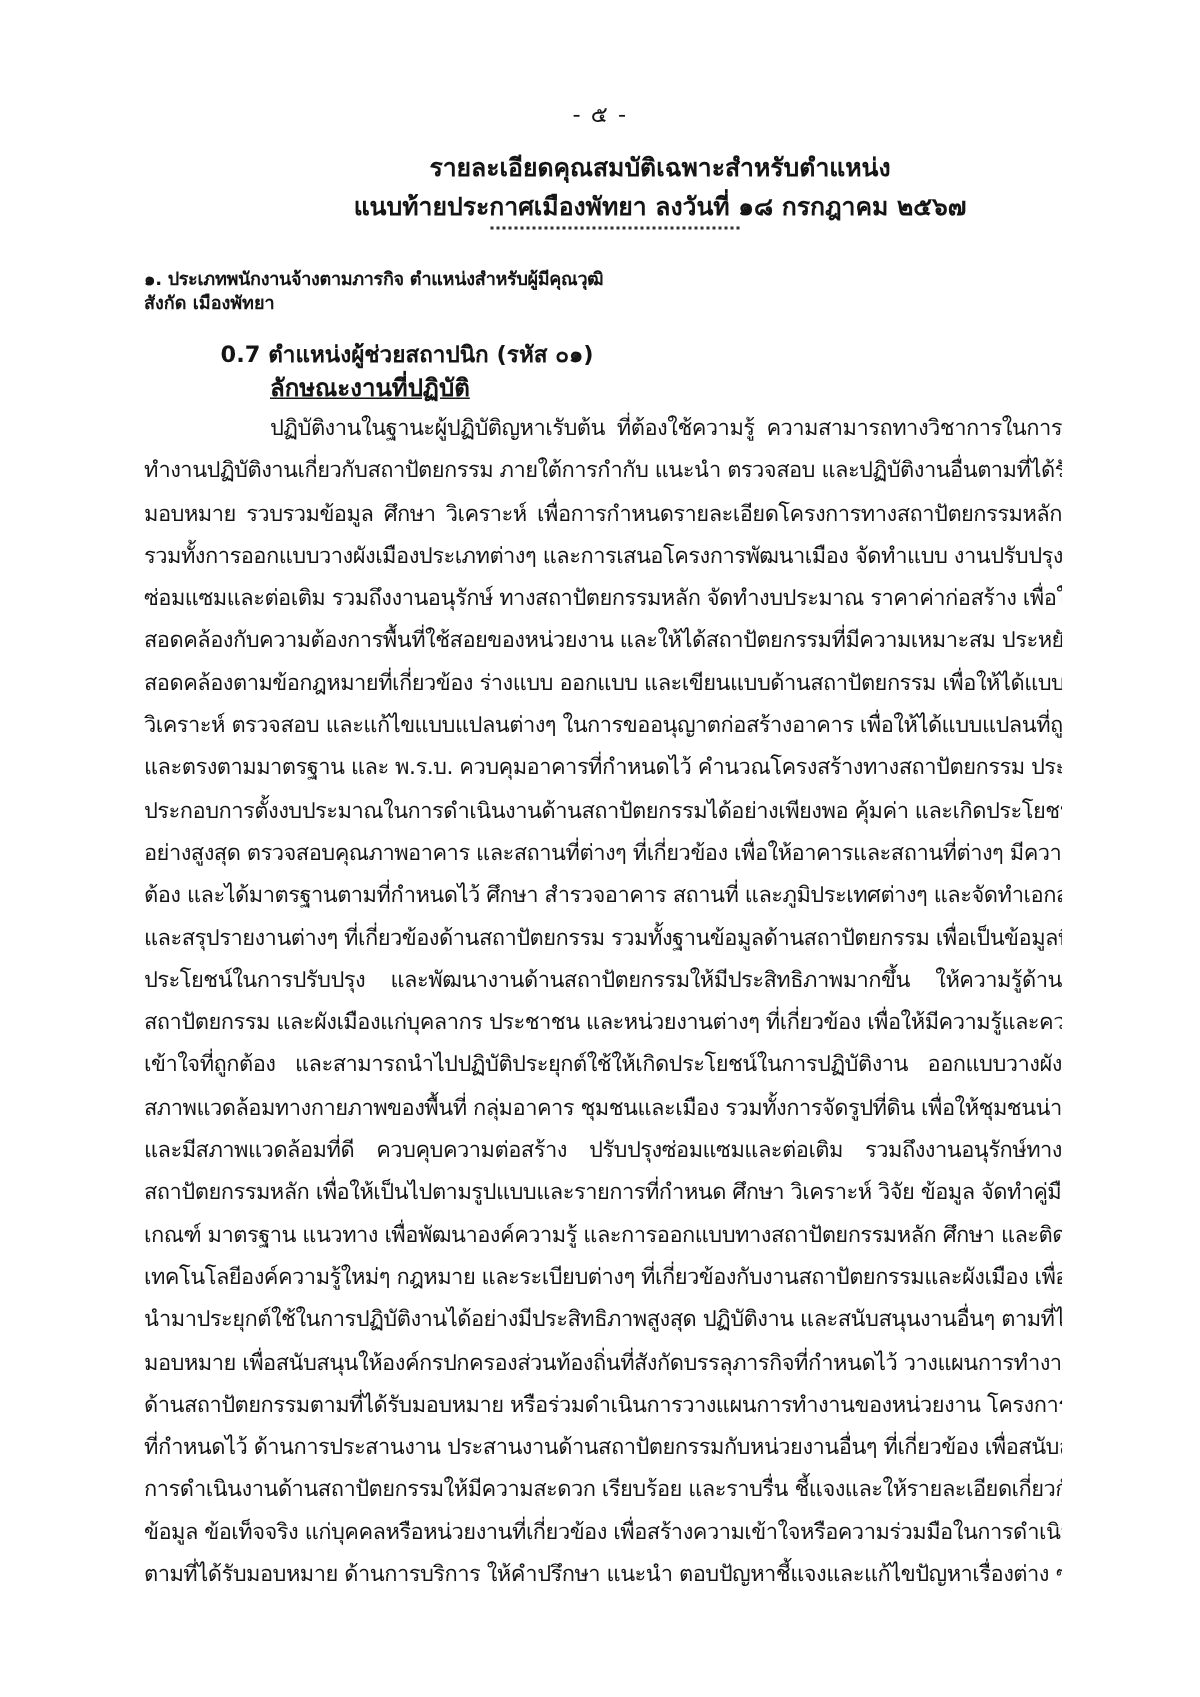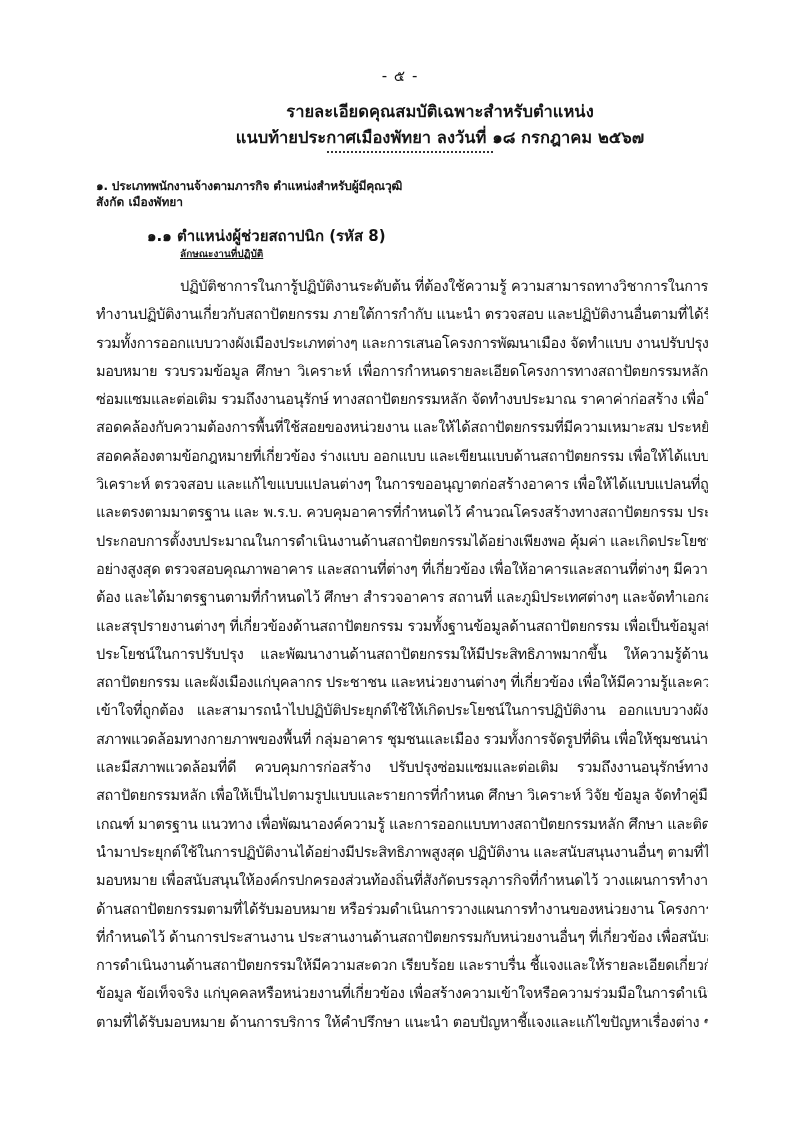--- a/index.html
+++ b/index.html
@@ -26,21 +26,21 @@
     .heading {
       position: absolute; left: 96px; font-size: 12px; font-weight: bold;
       white-space: nowrap;
     }
     .heading-1 { top: 176px; letter-spacing: -0.2px; }
     .heading-2 { top: 192px; }
     .sub-position {
       position: absolute; left: 147px; top: 224px; font-size: 15px; font-weight: bold; white-space: nowrap;
     }
     .sub-heading {
-      position: absolute; left: 180px; top: 246px; font-size: 10px; font-weight: bold;
+      position: absolute; left: 180px; top: 246px; font-size: 16px; font-weight: bold;
       text-decoration: underline; white-space: nowrap;
     }
     .body-lines { position: absolute; left: 96px; top: 272px; width: 612px; }
     .line {
       height: 28.3px; line-height: 28.3px; font-size: 14.6px; white-space: nowrap;
       text-align: justify; text-align-last: justify; overflow: hidden;
       letter-spacing: -0.35px;
     }
     .line.first { padding-left: 84px; }
   </style>
@@ -48,44 +48,45 @@
 <body>
 
 <div class="page">
   <div class="page-number">- ๕ -</div>
   <div class="title title-1">รายละเอียดคุณสมบัติเฉพาะสำหรับตำแหน่ง</div>
   <div class="title title-2">แนบท้ายประกาศเมืองพัทยา ลงวันที่ ๑๘ กรกฎาคม ๒๕๖๗</div>
   <div class="separator"></div>
 
   <div class="heading heading-1">๑. ประเภทพนักงานจ้างตามภารกิจ  ตำแหน่งสำหรับผู้มีคุณวุฒิ</div>
   <div class="heading heading-2">สังกัด เมืองพัทยา</div>
-  <div class="sub-position">๑.๑ ตำแหน่งผู้ช่วยสถาปนิก (รหัส 8)</div>
+  <div class="sub-position">0.7 ตำแหน่งผู้ช่วยสถาปนิก (รหัส ๐๑)</div>
   <div class="sub-heading">ลักษณะงานที่ปฏิบัติ</div>
 
   <div class="body-lines" id="body-lines">
-      <div class="line first">ปฏิบัติชาการในการู้ปฏิบัติงานระดับต้น ที่ต้องใช้ความรู้ ความสามารถทางวิชาการในการ</div>
+      <div class="line first">ปฏิบัติงานในฐานะผู้ปฏิบัติญหาเรับต้น ที่ต้องใช้ความรู้ ความสามารถทางวิชาการในการ</div>
       <div class="line">ทำงานปฏิบัติงานเกี่ยวกับสถาปัตยกรรม ภายใต้การกำกับ แนะนำ ตรวจสอบ และปฏิบัติงานอื่นตามที่ได้รับ</div>
+      <div class="line">มอบหมาย รวบรวมข้อมูล ศึกษา วิเคราะห์ เพื่อการกำหนดรายละเอียดโครงการทางสถาปัตยกรรมหลัก</div>
       <div class="line">รวมทั้งการออกแบบวางผังเมืองประเภทต่างๆ และการเสนอโครงการพัฒนาเมือง จัดทำแบบ งานปรับปรุง</div>
-      <div class="line">มอบหมาย รวบรวมข้อมูล ศึกษา วิเคราะห์ เพื่อการกำหนดรายละเอียดโครงการทางสถาปัตยกรรมหลัก</div>
       <div class="line">ซ่อมแซมและต่อเติม รวมถึงงานอนุรักษ์ ทางสถาปัตยกรรมหลัก จัดทำงบประมาณ ราคาค่าก่อสร้าง เพื่อให้</div>
       <div class="line">สอดคล้องกับความต้องการพื้นที่ใช้สอยของหน่วยงาน และให้ได้สถาปัตยกรรมที่มีความเหมาะสม ประหยัด</div>
       <div class="line">สอดคล้องตามข้อกฎหมายที่เกี่ยวข้อง ร่างแบบ ออกแบบ และเขียนแบบด้านสถาปัตยกรรม เพื่อให้ได้แบบ</div>
       <div class="line">วิเคราะห์ ตรวจสอบ และแก้ไขแบบแปลนต่างๆ ในการขออนุญาตก่อสร้างอาคาร เพื่อให้ได้แบบแปลนที่ถูกต้อง</div>
       <div class="line">และตรงตามมาตรฐาน และ พ.ร.บ. ควบคุมอาคารที่กำหนดไว้ คำนวณโครงสร้างทางสถาปัตยกรรม ประมาณ</div>
       <div class="line">ประกอบการตั้งงบประมาณในการดำเนินงานด้านสถาปัตยกรรมได้อย่างเพียงพอ คุ้มค่า และเกิดประโยชน์</div>
       <div class="line">อย่างสูงสุด ตรวจสอบคุณภาพอาคาร และสถานที่ต่างๆ ที่เกี่ยวข้อง เพื่อให้อาคารและสถานที่ต่างๆ มีความถูก</div>
       <div class="line">ต้อง และได้มาตรฐานตามที่กำหนดไว้ ศึกษา สำรวจอาคาร สถานที่ และภูมิประเทศต่างๆ และจัดทำเอกสาร</div>
       <div class="line">และสรุปรายงานต่างๆ ที่เกี่ยวข้องด้านสถาปัตยกรรม รวมทั้งฐานข้อมูลด้านสถาปัตยกรรม เพื่อเป็นข้อมูลที่เป็น</div>
       <div class="line">ประโยชน์ในการปรับปรุง และพัฒนางานด้านสถาปัตยกรรมให้มีประสิทธิภาพมากขึ้น ให้ความรู้ด้าน</div>
       <div class="line">สถาปัตยกรรม และผังเมืองแก่บุคลากร ประชาชน และหน่วยงานต่างๆ ที่เกี่ยวข้อง เพื่อให้มีความรู้และความ</div>
       <div class="line">เข้าใจที่ถูกต้อง และสามารถนำไปปฏิบัติประยุกต์ใช้ให้เกิดประโยชน์ในการปฏิบัติงาน ออกแบบวางผัง</div>
       <div class="line">สภาพแวดล้อมทางกายภาพของพื้นที่ กลุ่มอาคาร ชุมชนและเมือง รวมทั้งการจัดรูปที่ดิน เพื่อให้ชุมชนน่าอยู่</div>
-      <div class="line">และมีสภาพแวดล้อมที่ดี ควบคุมการก่อสร้าง ปรับปรุงซ่อมแซมและต่อเติม รวมถึงงานอนุรักษ์ทาง</div>
+      <div class="line">และมีสภาพแวดล้อมที่ดี ควบคุบความต่อสร้าง ปรับปรุงซ่อมแซมและต่อเติม รวมถึงงานอนุรักษ์ทาง</div>
       <div class="line">สถาปัตยกรรมหลัก เพื่อให้เป็นไปตามรูปแบบและรายการที่กำหนด ศึกษา วิเคราะห์ วิจัย ข้อมูล จัดทำคู่มือ</div>
       <div class="line">เกณฑ์ มาตรฐาน แนวทาง เพื่อพัฒนาองค์ความรู้ และการออกแบบทางสถาปัตยกรรมหลัก ศึกษา และติดตาม</div>
+      <div class="line">เทคโนโลยีองค์ความรู้ใหม่ๆ กฎหมาย และระเบียบต่างๆ ที่เกี่ยวข้องกับงานสถาปัตยกรรมและผังเมือง เพื่อ</div>
       <div class="line">นำมาประยุกต์ใช้ในการปฏิบัติงานได้อย่างมีประสิทธิภาพสูงสุด ปฏิบัติงาน และสนับสนุนงานอื่นๆ ตามที่ได้รับ</div>
       <div class="line">มอบหมาย เพื่อสนับสนุนให้องค์กรปกครองส่วนท้องถิ่นที่สังกัดบรรลุภารกิจที่กำหนดไว้ วางแผนการทำงาน</div>
       <div class="line">ด้านสถาปัตยกรรมตามที่ได้รับมอบหมาย หรือร่วมดำเนินการวางแผนการทำงานของหน่วยงาน โครงการ หรือ</div>
       <div class="line">ที่กำหนดไว้ ด้านการประสานงาน ประสานงานด้านสถาปัตยกรรมกับหน่วยงานอื่นๆ ที่เกี่ยวข้อง เพื่อสนับสนุน</div>
       <div class="line">การดำเนินงานด้านสถาปัตยกรรมให้มีความสะดวก เรียบร้อย และราบรื่น ชี้แจงและให้รายละเอียดเกี่ยวกับ</div>
       <div class="line">ข้อมูล ข้อเท็จจริง แก่บุคคลหรือหน่วยงานที่เกี่ยวข้อง เพื่อสร้างความเข้าใจหรือความร่วมมือในการดำเนินงาน</div>
       <div class="line">ตามที่ได้รับมอบหมาย ด้านการบริการ ให้คำปรึกษา แนะนำ ตอบปัญหาชี้แจงและแก้ไขปัญหาเรื่องต่าง ๆ</div>
     </div>
 </div>
 

